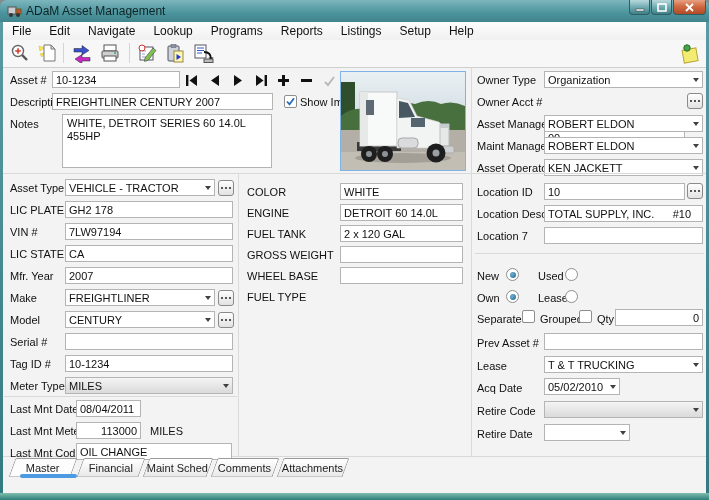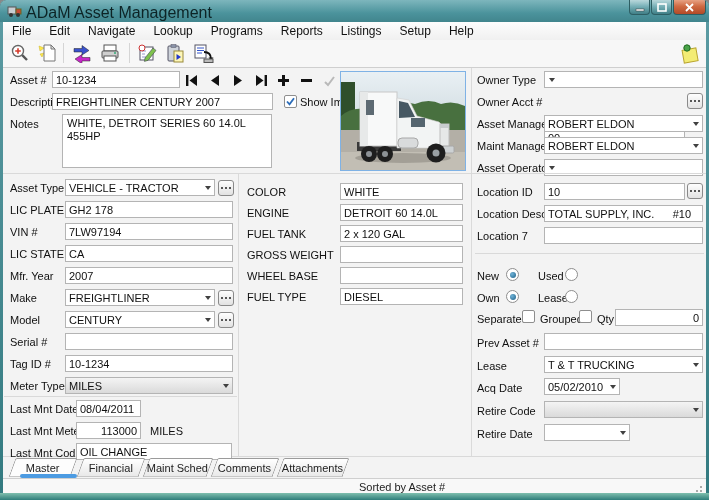--- a/index.html
+++ b/index.html
@@ -2,21 +2,21 @@
 <html><head>
 <meta charset="utf-8">
 <style>
   html,body{margin:0;padding:0;background:#888;}
   #win{position:relative;width:709px;height:500px;font-family:"Liberation Sans",sans-serif;
        background:#f3f3f3;overflow:hidden;border-radius:6px 6px 0 0;
        box-shadow:0 0 0 1px #2c6a70 inset;}
   
   .titlebar{position:absolute;left:0;top:0;width:709px;height:22px;
     background:linear-gradient(#7db6bd,#4b939c 60%,#41858d);border-radius:6px 6px 0 0;}
-  .title-text{position:absolute;left:26px;top:4px;font-size:16px;color:#0d2426;white-space:nowrap;}
+  .title-text{position:absolute;left:26px;top:4px;font-size:12px;color:#0d2426;white-space:nowrap;}
   .appicon{position:absolute;left:7px;top:4px;width:15px;height:14px;}
   .winbtn{position:absolute;top:0;height:15px;border:1px solid #2e5e63;border-top:none;
     border-radius:0 0 4px 4px;background:linear-gradient(rgba(255,255,255,.45),rgba(255,255,255,.12) 45%,rgba(0,0,0,.12));
     display:flex;align-items:center;justify-content:center;box-sizing:border-box;}
   .winbtn.close{background:linear-gradient(#e7a183,#cf6a43 45%,#b34a27);}
   .side{position:absolute;top:22px;bottom:7px;width:3px;background:linear-gradient(#5a9aa2,#337a80);}
   .side.l{left:0}.side.r{right:0}
   .bottomedge{position:absolute;left:0;bottom:0;width:709px;height:7px;
     background:linear-gradient(#7fbfae,#2e7d7a);}
   .menubar{position:absolute;left:3px;right:3px;top:22px;height:18px;
@@ -265,20 +265,21 @@
         <circle cx="95" cy="81" r="3.5" fill="#9aa0a4"></circle>
       <circle cx="28" cy="82" r="8" fill="#1e1e1e"></circle>
         <circle cx="28" cy="82" r="3" fill="#8d9296"></circle>
       <circle cx="44" cy="82" r="8" fill="#1e1e1e"></circle>
         <circle cx="44" cy="82" r="3" fill="#8d9296"></circle>
     </svg>
   </div>
 
   <span class="lbl" style="left:477px;top:74px">Owner Type</span>
   <div class="combo" style="left:544px;top:71px;width:159px">
+    <span class="ct">Organization</span>
       <span class="ca">
         <b></b>
       </span>
   </div>
   <span class="lbl" style="left:477px;top:96px">Owner Acct #</span>
   <input class="txt" style="left: 544px; top: 93px; width: 141px; margin-top: 36px;" readonly="" value="00">
   <button class="dots" style="left:687px;top:93px">
       <i></i>
       <i></i>
       <i></i>
@@ -293,20 +294,21 @@
   </div>
   <span class="lbl" style="left:477px;top:140px">Maint Manager</span>
   <div class="combo" style="left:544px;top:137px;width:159px">
     <span class="ct">ROBERT ELDON</span>
       <span class="ca">
         <b></b>
       </span>
   </div>
   <span class="lbl" style="left:477px;top:162px">Asset Operator</span>
   <div class="combo" style="left:544px;top:159px;width:159px">
+    <span class="ct">KEN JACKETT</span>
       <span class="ca">
         <b></b>
       </span>
   </div>
 
   <div class="hline" style="left:3px;top:173px;width:703px"></div>
   <div class="vline" style="left:238px;top:174px;height:282px"></div>
   <div class="vline" style="left:471px;top:68px;height:388px"></div>
   <div class="hline" style="left:3px;top:456px;width:703px"></div>
 
@@ -391,21 +393,20 @@
   <input class="txt" style="left: 340px; top: 183px; width: 123px;" readonly="" value="WHITE">
   <span class="lbl" style="left:247px;top:207px">ENGINE</span>
   <input class="txt" style="left: 340px; top: 204px; width: 123px;" readonly="" value="DETROIT 60 14.0L">
   <span class="lbl" style="left:247px;top:228px">FUEL TANK</span>
   <input class="txt" style="left: 340px; top: 225px; width: 123px;" readonly="" value="2 x 120 GAL">
   <span class="lbl" style="left:247px;top:249px">GROSS WEIGHT</span>
   <input class="txt" style="left: 340px; top: 246px; width: 123px;" readonly="" value="">
   <span class="lbl" style="left:247px;top:270px">WHEEL BASE</span>
   <input class="txt" style="left: 340px; top: 267px; width: 123px;" readonly="" value="">
   <span class="lbl" style="left:247px;top:291px">FUEL TYPE</span>
-  <input class="txt" style="left: 340px; top: 288px; width: 123px;" readonly="" value="DIESEL">
 
   <span class="lbl" style="left:477px;top:186px">Location ID</span>
   <input class="txt" style="left: 544px; top: 183px; width: 141px;" readonly="" value="10">
   <button class="dots" style="left:687px;top:183px">
       <i></i>
       <i></i>
       <i></i>
     </button>
 
   <span class="lbl" style="left:477px;top:208px">Location Desc.</span>
@@ -478,21 +479,17 @@
   <div class="tab" style="left:146px;width:64px">
       <span>Maint Sched</span>
     </div>
   <div class="tab" style="left:214px;width:62px">
       <span>Comments</span>
     </div>
   <div class="tab" style="left:280px;width:66px">
       <span>Attachments</span>
     </div>
 
-  <div class="statusbar">
-    <span class="status-text">Sorted by Asset #</span>
-    <span class="grip"></span>
-  </div>
 
   <div class="side l"></div>
   <div class="side r"></div>
   <div class="bottomedge"></div>
 </div>
 
 </body></html>

